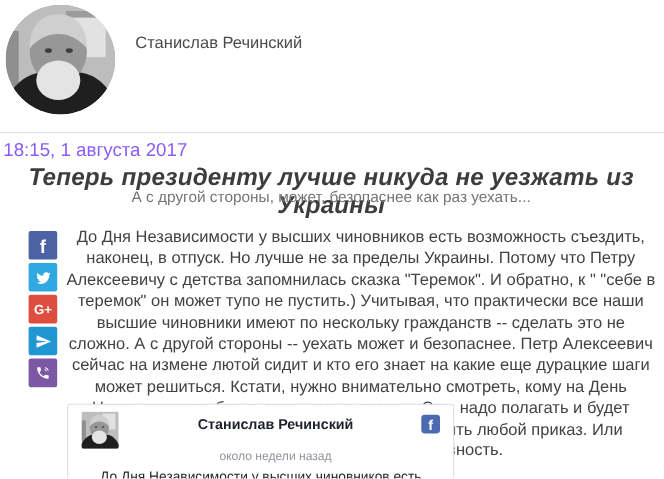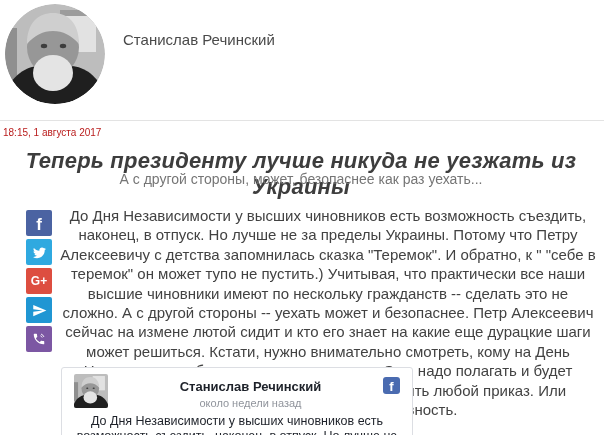--- a/index.html
+++ b/index.html
@@ -19,21 +19,21 @@
   .author-name {
     position:absolute; left:123px; top:31px;
     font-size:15px; color:#4a4a4a;
   }
   .divider {
     position:absolute; left:0; top:120px; width:604px; height:1px;
     background:#e3e3e3;
   }
   .timestamp {
     position:absolute; left:3px; top:127px;
-    font-size:10px; color:#b91c1c;
+    font-size:17px; color:#8b5cf6;
   }
   .headline {
     position:absolute; left:3px; top:148px; width:596px;
     font-size:22px; font-weight:bold; color:#3d3d3d; letter-spacing:0.2px;font-style:italic;
   }
   .subtitle {
     position:absolute; left:3px; top:171px; width:596px;
     font-size:14px; color:#757575;
   }
 
@@ -71,21 +71,21 @@
   .embed-header { display:flex; align-items:flex-start; }
   .embed-avatar {
     width:34px; height:34px; border-radius:2px; overflow:hidden;
     flex:0 0 auto; cursor:pointer;
   }
   .embed-id { margin-left:10px; flex:1 1 auto; padding-top:3px; }
   .embed-name {
     font-size:13px; font-weight:bold; color:#1d2129;
     text-decoration:none; display:inline-block; cursor:pointer;
   }
-  .embed-time { font-size:11px; color:#90949c; margin-top:2px; }
+  .embed-time { font-size:11px; color:#90949c; margin-top:14px; }
   .embed-fb-logo {
     width:17px; height:17px; border-radius:3px; background:#4a6bb0;
     color:#ffffff; font-weight:bold; font-size:13px; line-height:1;
     display:flex; align-items:flex-end; justify-content:center;
     padding-bottom:1px; margin-top:3px; flex:0 0 auto;
     text-decoration:none; cursor:pointer;
   }
   .embed-text {
     margin-top:5px; font-size:12.5px; line-height:14.5px; color:#1d2129;
   }

